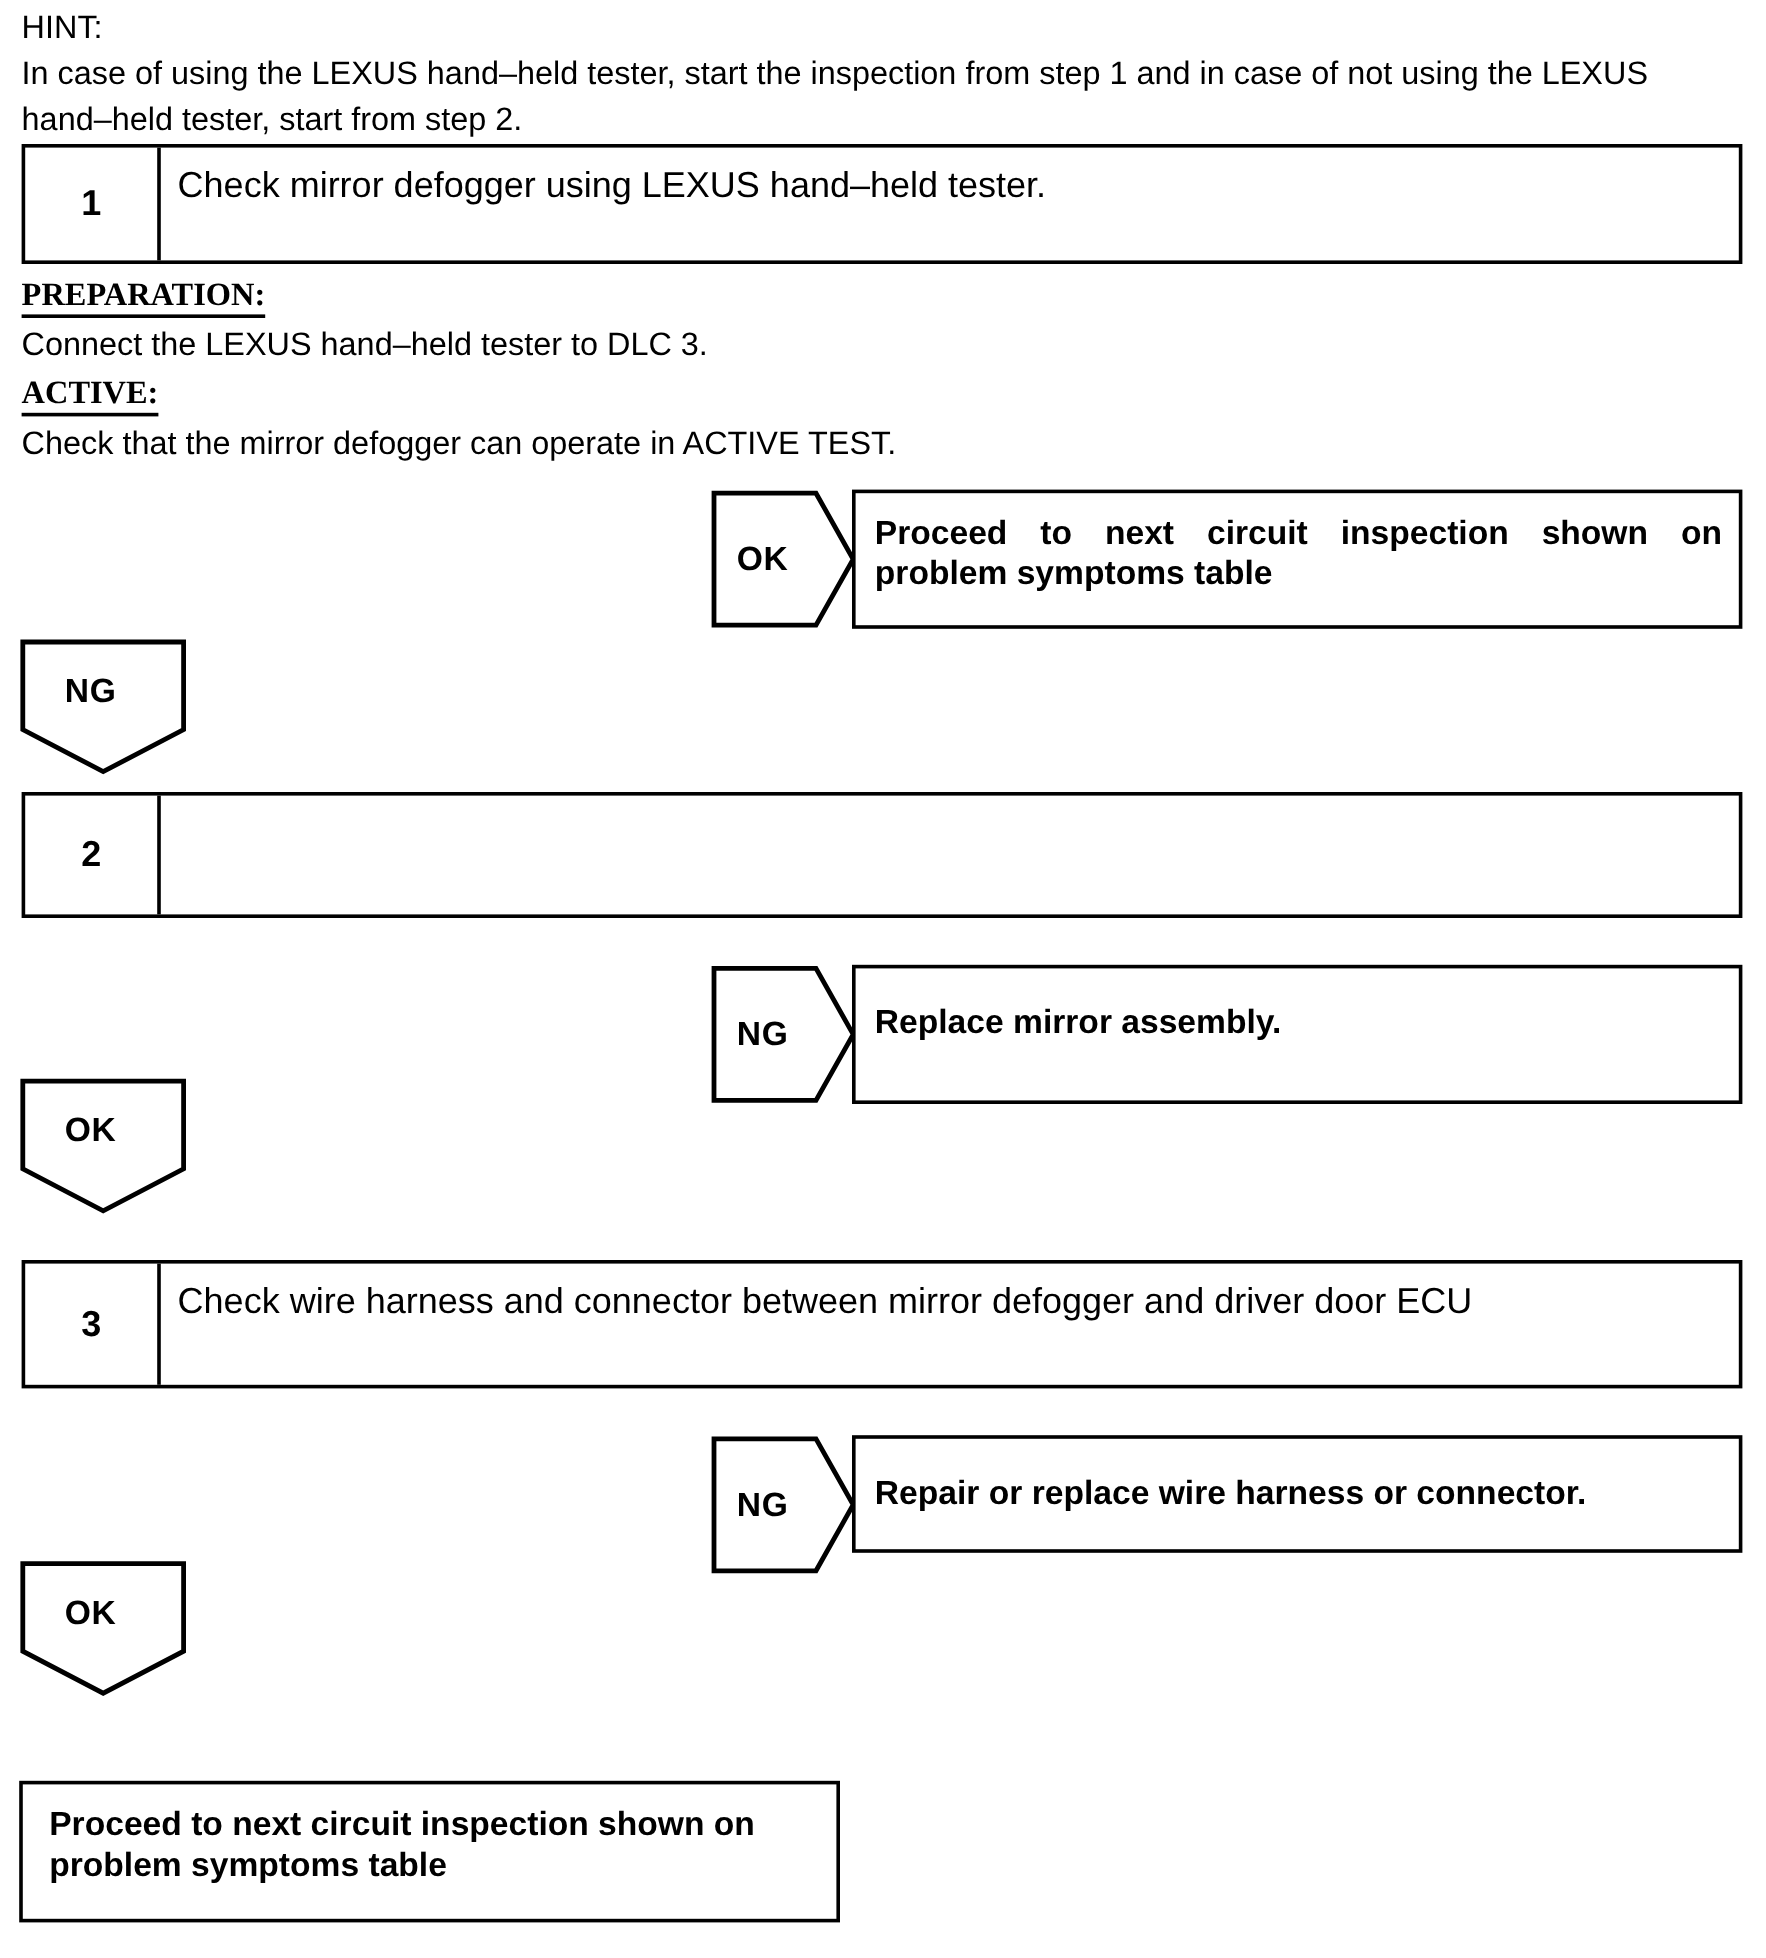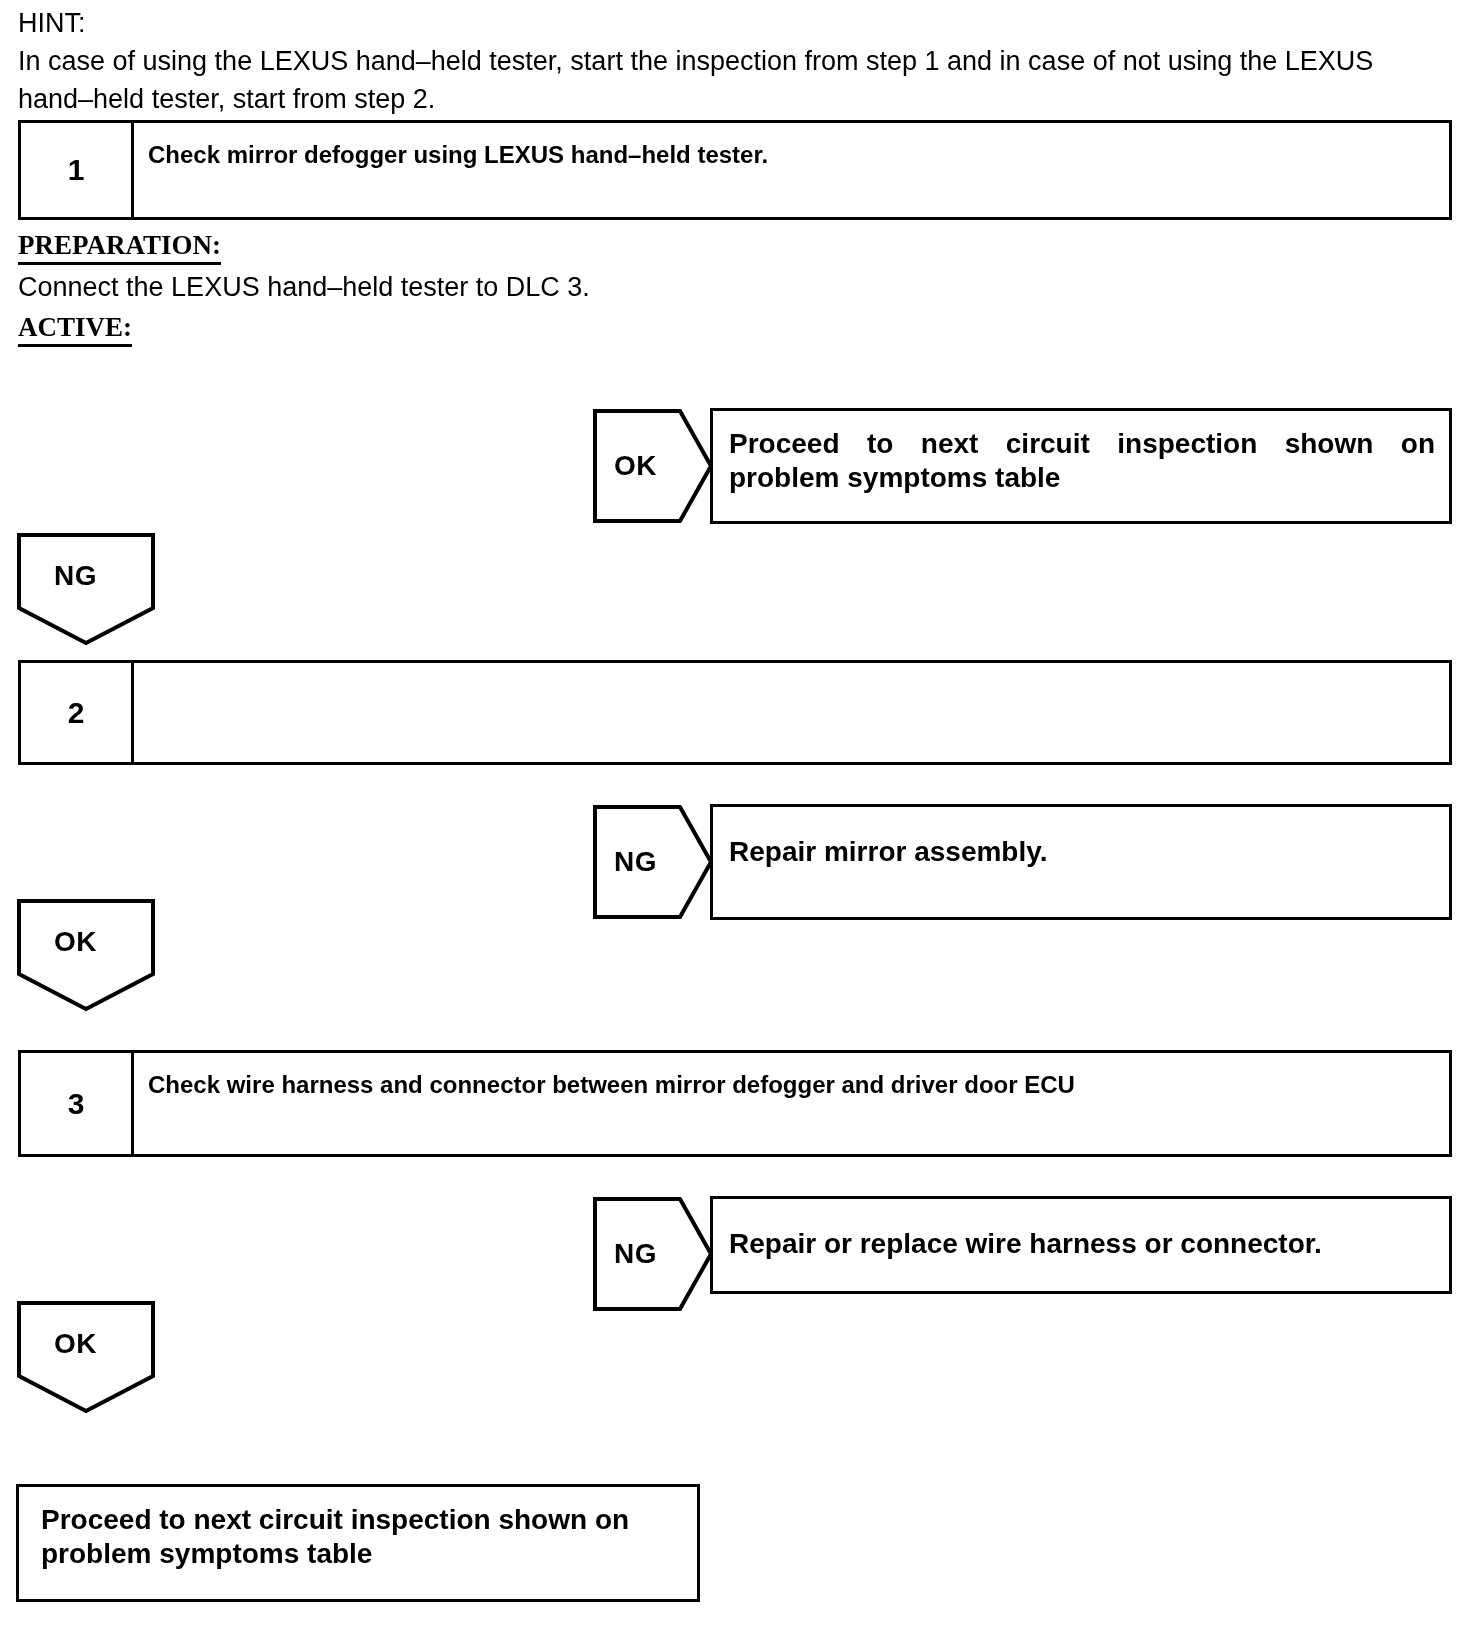--- a/index.html
+++ b/index.html
@@ -68,22 +68,22 @@
     border-right: 3px solid #000;
     display: flex;
     align-items: center;
     justify-content: center;
     font-size: 30px;
     font-weight: bold;
   }
   .step-text {
     flex: 1 1 auto;
     padding: 14px 0 0 14px;
-    font-size: 24px;
-    font-weight: bold;
+    font-size: 30px;
+    font-weight: normal;
     line-height: 36px;
   }
 
   
   .result-box {
     position: absolute;
     border: 3px solid #000;
     box-sizing: border-box;
     background: #fff;
     padding: 16px 14px 0 16px;
@@ -143,20 +143,21 @@
   <div class="step-num">1</div>
   <div class="step-text">Check mirror defogger using LEXUS hand–held tester.</div>
 </div>
 
 <div class="caption-block" style="top:228px;">
   <div class="caption-title">PREPARATION:</div>
   <div class="caption-text">Connect the LEXUS hand–held tester to DLC 3.</div>
 </div>
 <div class="caption-block" style="top:310px;">
   <div class="caption-title">ACTIVE:</div>
+  <div class="caption-text">Check that the mirror defogger can operate in ACTIVE TEST.</div>
 </div>
 
 <div class="arrow-right" style="left:592px; top:408px; width:122px; height:116px;">
   <svg width="122" height="116" viewBox="0 0 122 116">
     <polygon points="3,3 88,3 119,58 88,113 3,113" fill="#ffffff" stroke="#000000" stroke-width="4" stroke-linejoin="miter"></polygon>
   </svg>
   <div class="arrow-label" style="left:22px; top:42px;">OK</div>
 </div>
 <div class="result-box justify" style="left:710px; top:408px; width:742px; height:116px;">
   <span>Proceed to next circuit inspection shown on problem symptoms table</span>
@@ -173,21 +174,21 @@
   <div class="step-num">2</div>
 </div>
 
 <div class="arrow-right" style="left:592px; top:804px; width:122px; height:116px;">
   <svg width="122" height="116" viewBox="0 0 122 116">
     <polygon points="3,3 88,3 119,58 88,113 3,113" fill="#ffffff" stroke="#000000" stroke-width="4" stroke-linejoin="miter"></polygon>
   </svg>
   <div class="arrow-label" style="left:22px; top:42px;">NG</div>
 </div>
 <div class="result-box" style="left:710px; top:804px; width:742px; height:116px; padding-top:28px;">
-  <span>Repair mirror assembly.</span>
+  <span>Replace mirror assembly.</span>
 </div>
 
 <div class="arrow-down" style="left:16px; top:898px; width:140px; height:114px;">
   <svg width="140" height="114" viewBox="0 0 140 114">
     <polygon points="3,3 137,3 137,76 70,111 3,76" fill="#ffffff" stroke="#000000" stroke-width="4" stroke-linejoin="miter"></polygon>
   </svg>
   <div class="arrow-label" style="left:38px; top:28px;">OK</div>
 </div>
 
 <div class="step-box" style="left:18px; top:1050px; width:1434px; height:107px;">

